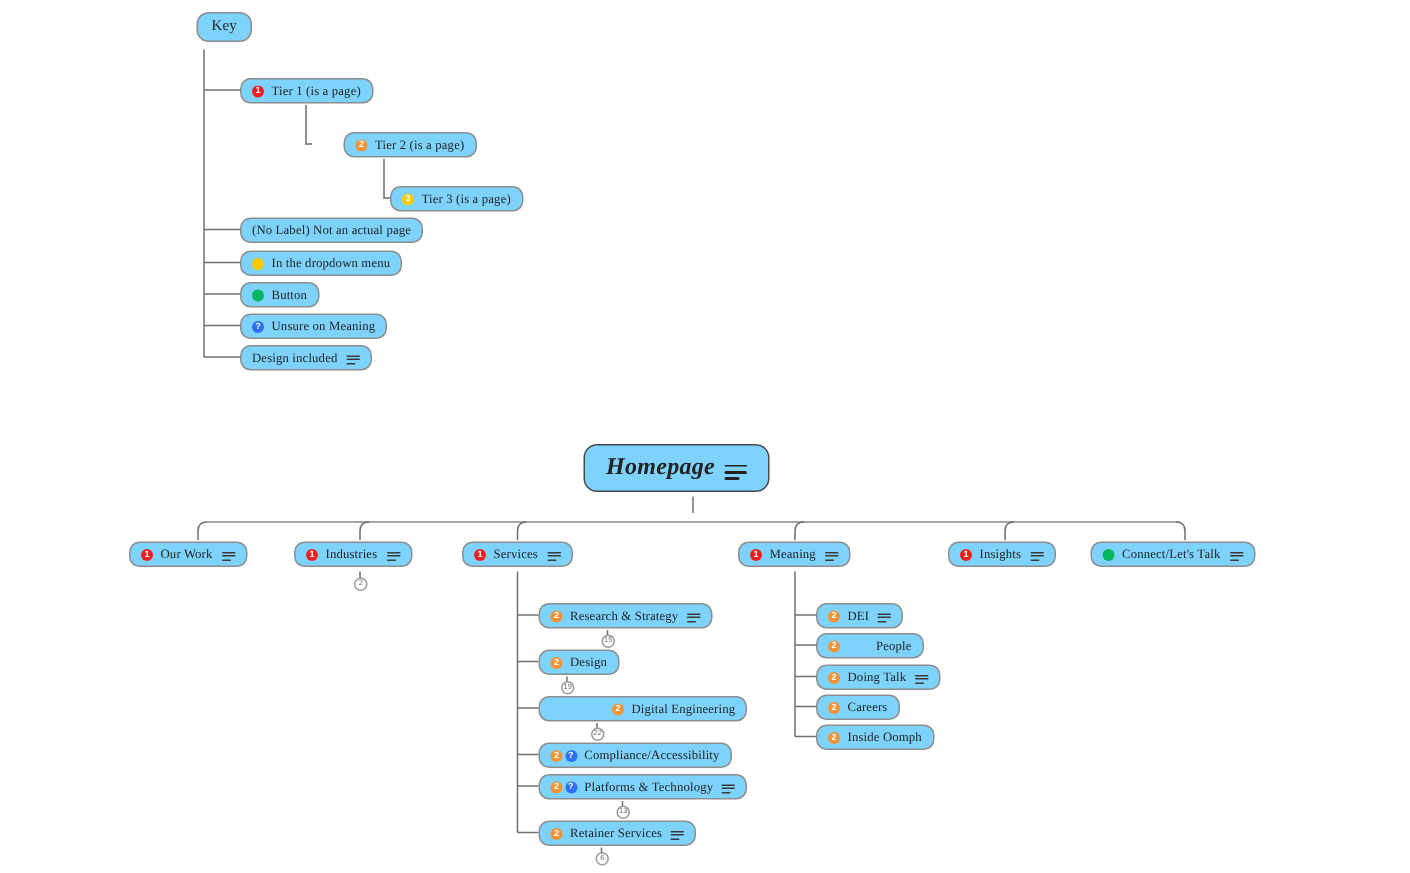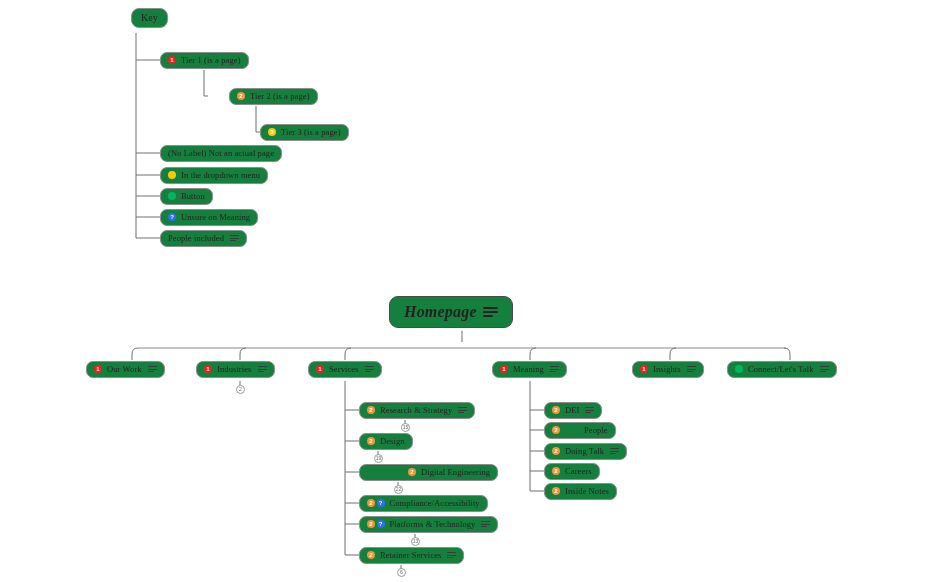--- a/index.html
+++ b/index.html
@@ -10,22 +10,22 @@
     position:relative;
     overflow:hidden;
     color:#2b2b2b;
   }
   #canvas{position:absolute;inset:0;}
   svg.links{position:absolute;left:0;top:0;width:940px;height:582px;pointer-events:none;}
 
   
   .node{
     position:absolute;
-    display:flex;align-items:center;gap:5px;
-    background:#15803d;
+    display:flex;align-items:flex-end;gap:5px;
+    background:#7dd3fc;
     border:1px solid #8d8d8d;
     border-radius:7px;
     padding:3px 7px;
     box-sizing:border-box;
     white-space:nowrap;
     font-size:8.5px;
     line-height:1;
     color:#222;
     box-shadow:0 0 0 0 rgba(0,0,0,0);
   }
@@ -180,21 +180,21 @@
   </div>
 
   <div class="node" style="left:160px;top:209px;">
     <span class="icons">
       <span class="dot q">?</span>
     </span>
     <span class="label">Unsure on Meaning</span>
   </div>
 
   <div class="node" style="left:160px;top:230px;">
-    <span class="label">People included</span>
+    <span class="label">Design included</span>
     <span class="notes">
         <i></i>
         <i></i>
         <i></i>
       </span>
   </div>
 
   <div class="node root" style="left:389px;top:296px;">
     <span class="label">Homepage</span>
     <span class="notes">
@@ -376,16 +376,16 @@
     <span class="icons">
       <span class="dot t2">2</span>
     </span>
     <span class="label">Careers</span>
   </div>
 
   <div class="node" style="left:544px;top:483px;">
     <span class="icons">
       <span class="dot t2">2</span>
     </span>
-    <span class="label">Inside Notes</span>
+    <span class="label">Inside Oomph</span>
   </div>
 
 </div>
 
 </body></html>

